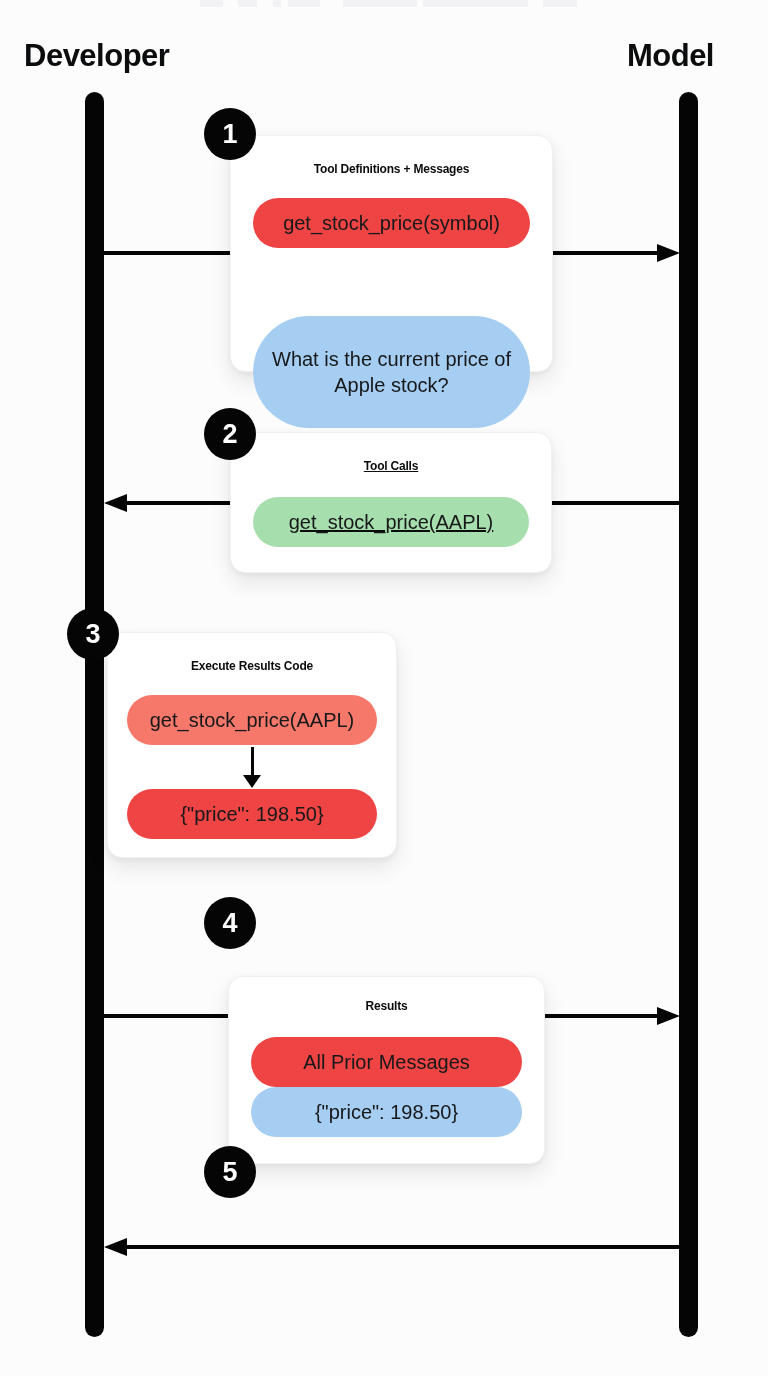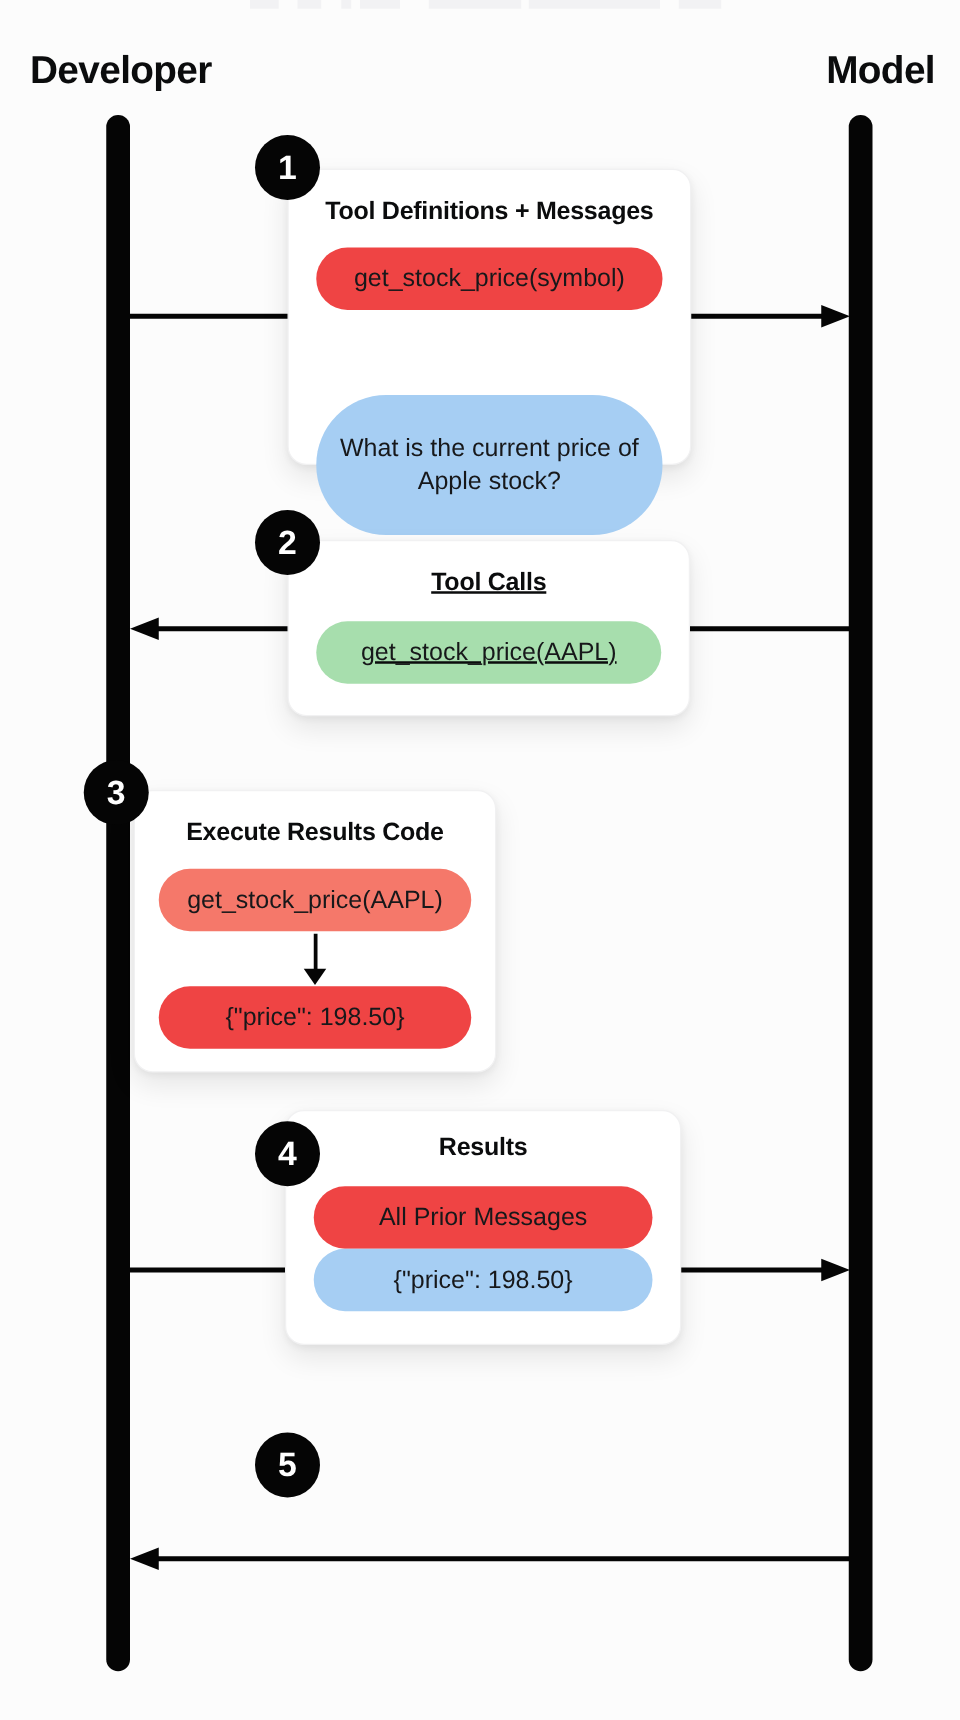--- a/index.html
+++ b/index.html
@@ -10,21 +10,21 @@
     color:#0b0c0d;
   }
   
   .artifact{position:absolute;top:0;height:7px;background:#f2f2f4;}
 
   .actor-label{
     position:absolute;top:38px;font-size:31px;font-weight:700;
     letter-spacing:-0.5px;color:#0b0c0d;white-space:nowrap;
   }
   #actor-left{left:24px;text-align:right;}
-  #actor-right{right:20px;}
+  #actor-right{right:54px;}
 
   .lifeline{
     position:absolute;top:92px;width:19px;height:1245px;
     background:#050505;border-radius:10px;z-index:2;
   }
   #lifeline-developer{left:85px;}
   #lifeline-model{left:679px;}
 
   
   .h-arrow{position:absolute;left:104px;width:576px;height:18px;z-index:1;}
@@ -36,21 +36,21 @@
   .h-arrow.dir-right .head{right:0;border-left:23px solid #050505;}
   .h-arrow.dir-left  .head{left:0;border-right:23px solid #050505;}
 
   .card{
     position:absolute;background:#ffffff;border:1px solid #f1f1f2;
     border-radius:15px;box-shadow:0 10px 22px rgba(0,0,0,.09),0 2px 6px rgba(0,0,0,.05);
     z-index:3;display:flex;flex-direction:column;align-items:stretch;
     box-sizing:border-box;
   }
   .card-title{
-    font-size:20px;font-weight:700;text-align:center;line-height:26px;
+    font-size:12px;font-weight:700;text-align:center;line-height:26px;
     color:#0b0c0d;letter-spacing:-0.2px;
   }
   .pill{
     border-radius:999px;font-size:20px;line-height:26px;text-align:center;
     color:#17181a;padding:12px 10px;box-sizing:border-box;
   }
   .pill.two-line{padding:30px 14px;margin-top:48px;}
   .pill-gray {background:#ef4444;}
   .pill-blue {background:#a6cef3;}
   .pill-green{background:#a7dead;}
@@ -59,21 +59,21 @@
   #card-1{left:230px;top:135px;width:323px;height:237px;padding:20px 22px 25px;}
   #card-1 .card-title{margin-bottom:16px;}
   #card-1 .pill-gray{margin-bottom:20px;}
 
   #card-2{left:230px;top:432px;width:322px;height:141px;padding:20px 22px 0;text-decoration:underline;}
   #card-2 .card-title{margin-bottom:18px;}
 
   #card-3{left:107px;top:632px;width:290px;height:226px;padding:20px 19px 0;}
   #card-3 .card-title{margin-bottom:16px;}
 
-  #card-4{left:228px;top:888px;width:317px;height:188px;padding:16px 22px 0;}
+  #card-4{left:228px;top:976px;width:317px;height:188px;padding:16px 22px 0;}
   #card-4 .card-title{margin-bottom:18px;}
   #card-4 .pill-gray{margin-bottom:0;}
 
   #card-5{left:228px;top:1172px;width:317px;height:151px;padding:16px 22px 0;}
   #card-5 .card-title{margin-bottom:16px;}
 
   
   .v-arrow{position:relative;height:44px;}
   .v-arrow .shaft{position:absolute;left:50%;top:2px;width:3px;height:30px;
     margin-left:-1.5px;background:#050505;}

